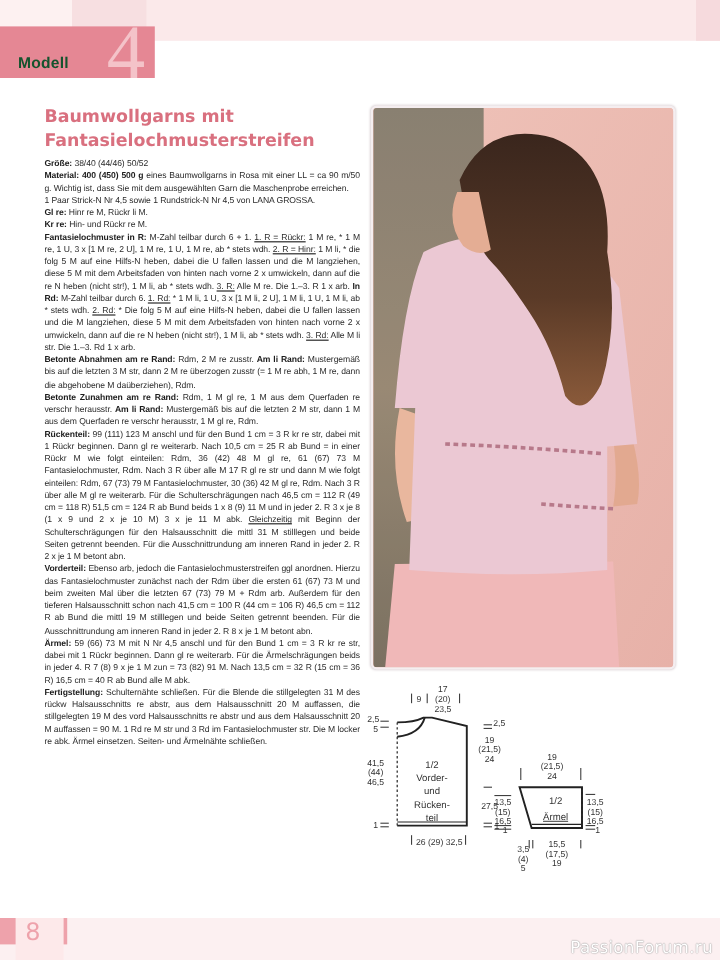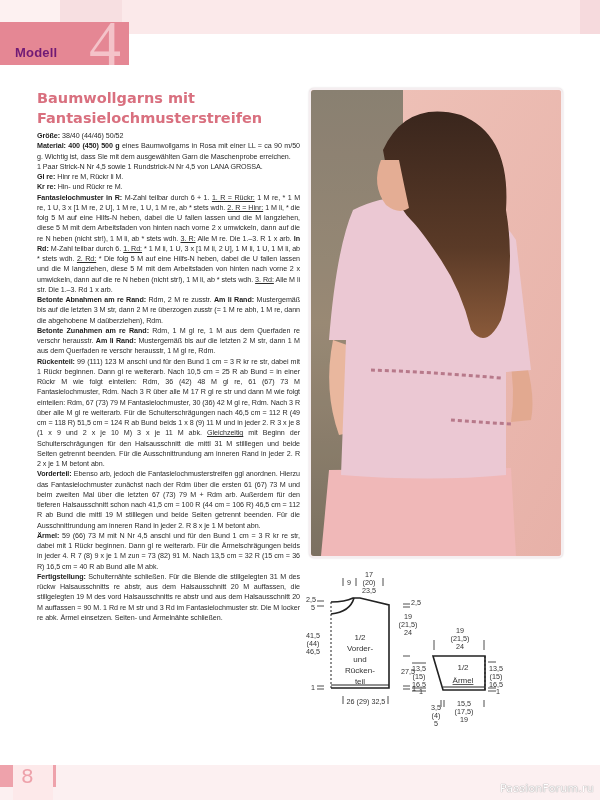--- a/index.html
+++ b/index.html
@@ -6,21 +6,21 @@
   html, body { width: 600px; height: 800px; overflow: hidden; background: #ffffff; }
   body { position: relative; font-family: "Liberation Sans", sans-serif; color: #2a2a2a; }
 
   
   .top-band { position: absolute; left: 0; top: 0; width: 600px; height: 34px; background: #fbe9ea; }
   .top-band .blk1 { position: absolute; left: 0; top: 0; width: 60px; height: 34px; background: #fdf1f1; }
   .top-band .blk2 { position: absolute; left: 60px; top: 0; width: 62px; height: 34px; background: #f7dfe1; }
   .top-band .blk3 { position: absolute; right: 0; top: 0; width: 20px; height: 34px; background: #f6dadd; }
 
   .modell-box { position: absolute; left: 0; top: 22px; width: 129px; height: 43px; background: #e58794; }
-  .modell-label { position: absolute; left: 15px; top: 45px; font-size: 13px; font-weight: bold; color: #701a75; letter-spacing: 0.2px; }
+  .modell-label { position: absolute; left: 15px; top: 45px; font-size: 13px; font-weight: bold; color: #14532d; letter-spacing: 0.2px; }
   .modell-num { position: absolute; left: 89px; top: 12px; font-family: "Liberation Serif", serif; font-size: 64px; line-height: 64px; color: #f4c3c9; }
 
   .title { position: absolute; left: 37px; top: 88px; width: 260px; font-family: "DejaVu Sans", sans-serif; font-size: 14.5px; font-weight: bold; line-height: 20px; color: #d9707f; }
 
   
   .text-col { position: absolute; left: 37px; top: 131px; width: 263px; font-family: "Liberation Sans", sans-serif; font-size: 7.15px; line-height: 10.25px; text-align: justify; color: #2b2b2b; letter-spacing: -0.05px; }
   .text-col p { margin: 0; }
   .text-col b { font-weight: bold; color: #1c1c1c; }
   .text-col u { text-decoration: underline; }
 
@@ -30,21 +30,21 @@
 
   
   .schematic { position: absolute; left: 300px; top: 570px; width: 300px; height: 180px; }
   .schematic svg { display: block; }
 
   
   .footer-band { position: absolute; left: 0; top: 765px; width: 600px; height: 35px; background: #fcf0f1; }
   .page-box { position: absolute; left: 0; top: 765px; width: 56px; height: 22px; background: #eea2ab; }
   .page-inner { position: absolute; left: 13px; top: 765px; width: 40px; height: 35px; background: #fde9ea; }
   .page-num { position: absolute; left: 21px; top: 764px; font-family: "DejaVu Sans", sans-serif; font-size: 20px; color: #eea2ab; }
-  .watermark { position: absolute; right: 6px; top: 782px; font-family: "DejaVu Sans", sans-serif; font-size: 11px; color: #ffffff; text-shadow: 0 0 1px #9a9a9a, 0 0 1px #9a9a9a; letter-spacing: 0.2px; text-align: right; }
+  .watermark { position: absolute; right: 6px; top: 782px; font-family: "DejaVu Sans", sans-serif; font-size: 14px; color: #ffffff; text-shadow: 0 0 1px #9a9a9a, 0 0 1px #9a9a9a; letter-spacing: 0.2px; text-align: right; }
 </style>
 </head>
 <body>
 
 <div class="top-band">
   <div class="blk1"></div>
   <div class="blk2"></div>
   <div class="blk3"></div>
 </div>
 <div class="modell-box"></div>

